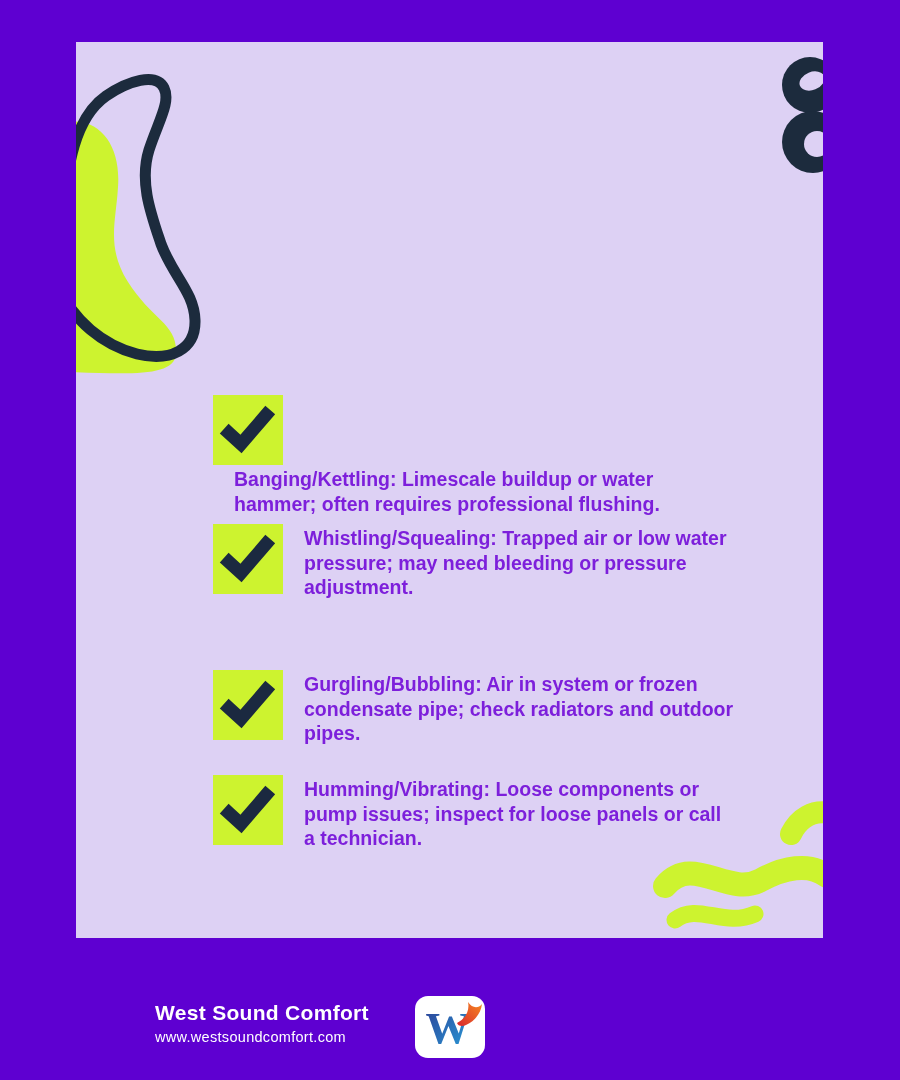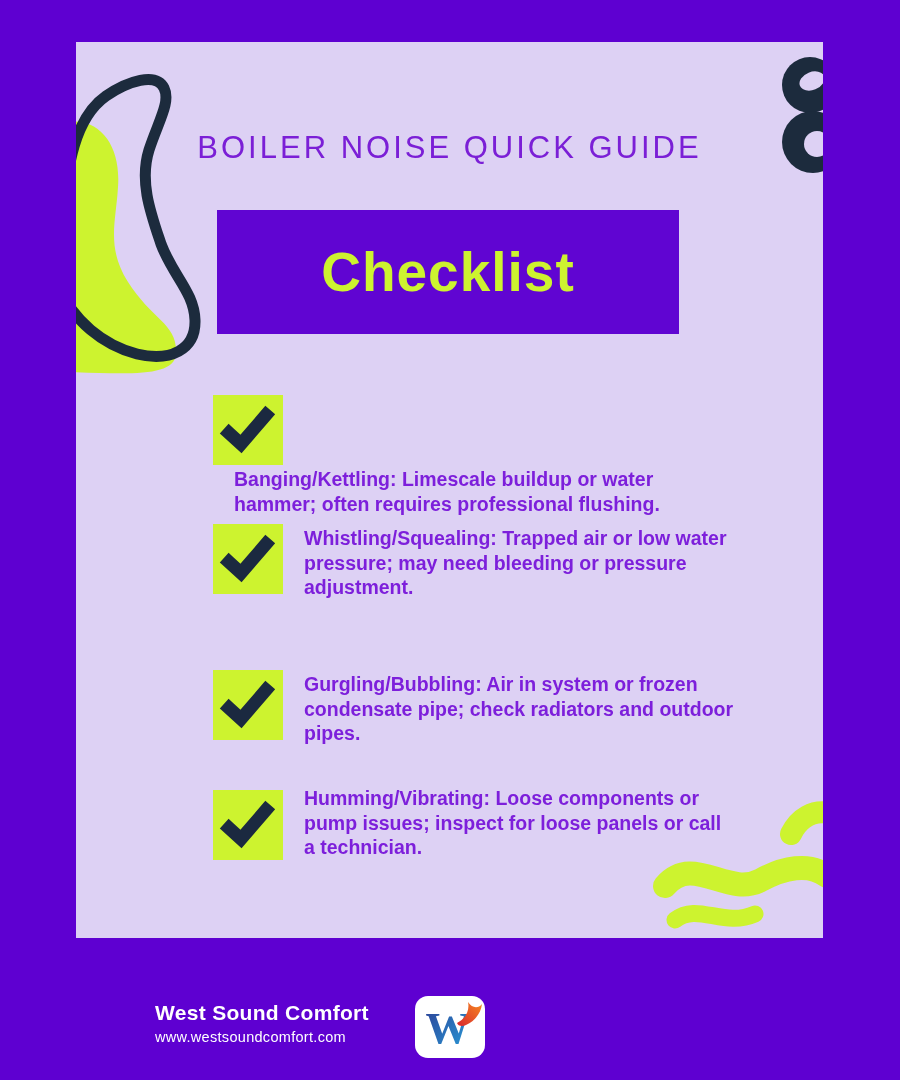--- a/index.html
+++ b/index.html
@@ -32,21 +32,21 @@
     width:462px; height:124px;
     background:#6005d2;
     display:flex; align-items:center; justify-content:center;
   }
   .banner-text {
     font-size:55px; font-weight:bold; color:#cdf32f;
     letter-spacing:1px;
   }
   .list { position:absolute; left:137px; top:353px; width:520px; height:480px; }
   .row { position:absolute; left:0; display:flex; align-items:flex-start; }
-  .row-0 { top:0;flex-direction:column; } .row-1 { top:129px; } .row-2 { top:275px; } .row-3 { top:389px;align-items:flex-end; }
+  .row-0 { top:0;flex-direction:column; } .row-1 { top:129px; } .row-2 { top:275px; } .row-3 { top:380px; }
   .checkbox { width:70px; height:70px; flex:0 0 70px; }
   .item-text {
     width:432px; margin-left:21px; margin-top:2px;
     font-size:19.5px; font-weight:bold; line-height:1.26;
     color:#7d1fdb;
   }
   .footer-text {
     position:absolute; left:155px; top:1001px; width:300px;
     color:#ffffff;
   }
@@ -77,25 +77,21 @@
   </svg>
 
   <svg class="deco deco-waves" width="230" height="140" viewBox="0 0 230 140">
     <g fill="none" stroke="#cdf32f" stroke-linecap="round">
       <path d="M 198 36 C 206 20, 220 12, 236 15" stroke-width="22"></path>
       <path d="M 72 88 C 100 55, 135 100, 168 82 C 190 70, 216 64, 234 78" stroke-width="24"></path>
       <path d="M 82 122 C 105 104, 130 130, 162 116" stroke-width="17"></path>
     </g>
   </svg>
 
-  <div class="title">BOILER NOISE QUICK GUIDE</div>
 
-  <div class="banner">
-    <span class="banner-text">Checklist</span>
-  </div>
 
   <div class="list">
 
     <div class="row row-0">
       <svg class="checkbox" viewBox="0 0 70 70">
         <rect width="70" height="70" fill="#cdf32f"></rect>
         <path d="M16 38 L28 49 L53 20" fill="none" stroke="#1b2940" stroke-width="13" stroke-linecap="square"></path>
       </svg>
       <div class="item-text">Banging/Kettling: Limescale buildup or water hammer; often requires professional flushing.</div>
     </div>

